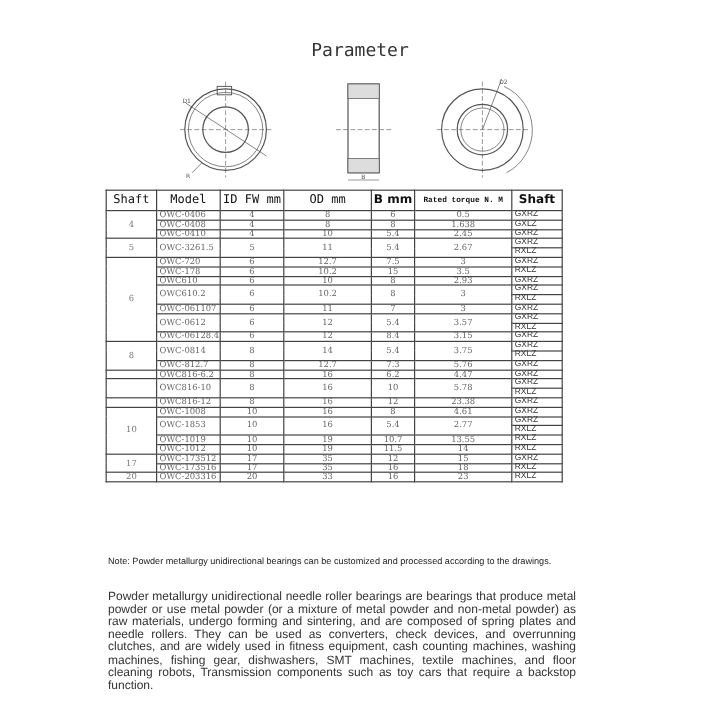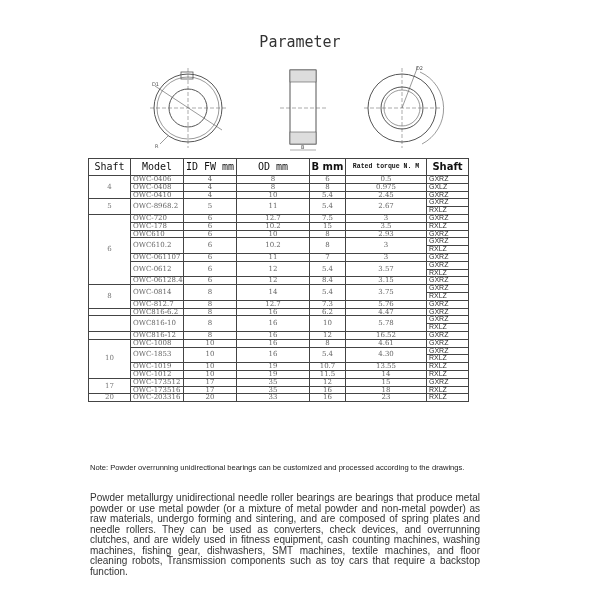--- a/index.html
+++ b/index.html
@@ -87,34 +87,34 @@
         <td rowspan="1">8</td>
         <td rowspan="1">6</td>
         <td rowspan="1">0.5</td>
         <td class="note">GXRZ</td>
       </tr>
       <tr class="h1">
         <td class="model" rowspan="1">OWC-0408</td>
         <td rowspan="1">4</td>
         <td rowspan="1">8</td>
         <td rowspan="1">8</td>
-        <td rowspan="1">0.975</td>
+        <td rowspan="1">1.638</td>
         <td class="note">GXLZ</td>
       </tr>
       <tr class="h1">
         <td class="model" rowspan="1">OWC-0410</td>
         <td rowspan="1">4</td>
         <td rowspan="1">10</td>
         <td rowspan="1">5.4</td>
         <td rowspan="1">2.45</td>
         <td class="note">GXRZ</td>
       </tr>
       <tr class="h1">
         <td class="shaft" rowspan="2">5</td>
-        <td class="model" rowspan="2">OWC-8968.2</td>
+        <td class="model" rowspan="2">OWC-3261.5</td>
         <td rowspan="2">5</td>
         <td rowspan="2">11</td>
         <td rowspan="2">5.4</td>
         <td rowspan="2">2.67</td>
         <td class="note">GXRZ</td>
       </tr>
       <tr class="h1">
         <td class="note">RXLZ</td>
       </tr>
       <tr class="h1">
@@ -220,38 +220,38 @@
       </tr>
       <tr class="h1">
         <td class="note">RXLZ</td>
       </tr>
       <tr class="h1">
         <td class="shaft" rowspan="1"></td>
         <td class="model" rowspan="1">OWC816-12</td>
         <td rowspan="1">8</td>
         <td rowspan="1">16</td>
         <td rowspan="1">12</td>
-        <td rowspan="1">16.52</td>
+        <td rowspan="1">23.38</td>
         <td class="note">GXRZ</td>
       </tr>
       <tr class="h1">
         <td class="shaft" rowspan="5">10</td>
         <td class="model" rowspan="1">OWC-1008</td>
         <td rowspan="1">10</td>
         <td rowspan="1">16</td>
         <td rowspan="1">8</td>
         <td rowspan="1">4.61</td>
         <td class="note">GXRZ</td>
       </tr>
       <tr class="h1">
         <td class="model" rowspan="2">OWC-1853</td>
         <td rowspan="2">10</td>
         <td rowspan="2">16</td>
         <td rowspan="2">5.4</td>
-        <td rowspan="2">4.30</td>
+        <td rowspan="2">2.77</td>
         <td class="note">GXRZ</td>
       </tr>
       <tr class="h1">
         <td class="note">RXLZ</td>
       </tr>
       <tr class="h1">
         <td class="model" rowspan="1">OWC-1019</td>
         <td rowspan="1">10</td>
         <td rowspan="1">19</td>
         <td rowspan="1">10.7</td>
@@ -288,14 +288,14 @@
         <td class="model" rowspan="1">OWC-203316</td>
         <td rowspan="1">20</td>
         <td rowspan="1">33</td>
         <td rowspan="1">16</td>
         <td rowspan="1">23</td>
         <td class="note">RXLZ</td>
       </tr>
     </tbody>
 </table>
 
-<div class="note-text">Note: Powder overrunning unidirectional bearings can be customized and processed according to the drawings.</div>
+<div class="note-text">Note: Powder metallurgy unidirectional bearings can be customized and processed according to the drawings.</div>
 <div class="desc">Powder metallurgy unidirectional needle roller bearings are bearings that produce metal powder or use metal powder (or a mixture of metal powder and non-metal powder) as raw materials, undergo forming and sintering, and are composed of spring plates and needle rollers. They can be used as converters, check devices, and overrunning clutches, and are widely used in fitness equipment, cash counting machines, washing machines, fishing gear, dishwashers, SMT machines, textile machines, and floor cleaning robots, Transmission components such as toy cars that require a backstop function.</div>
 
 </body></html>

